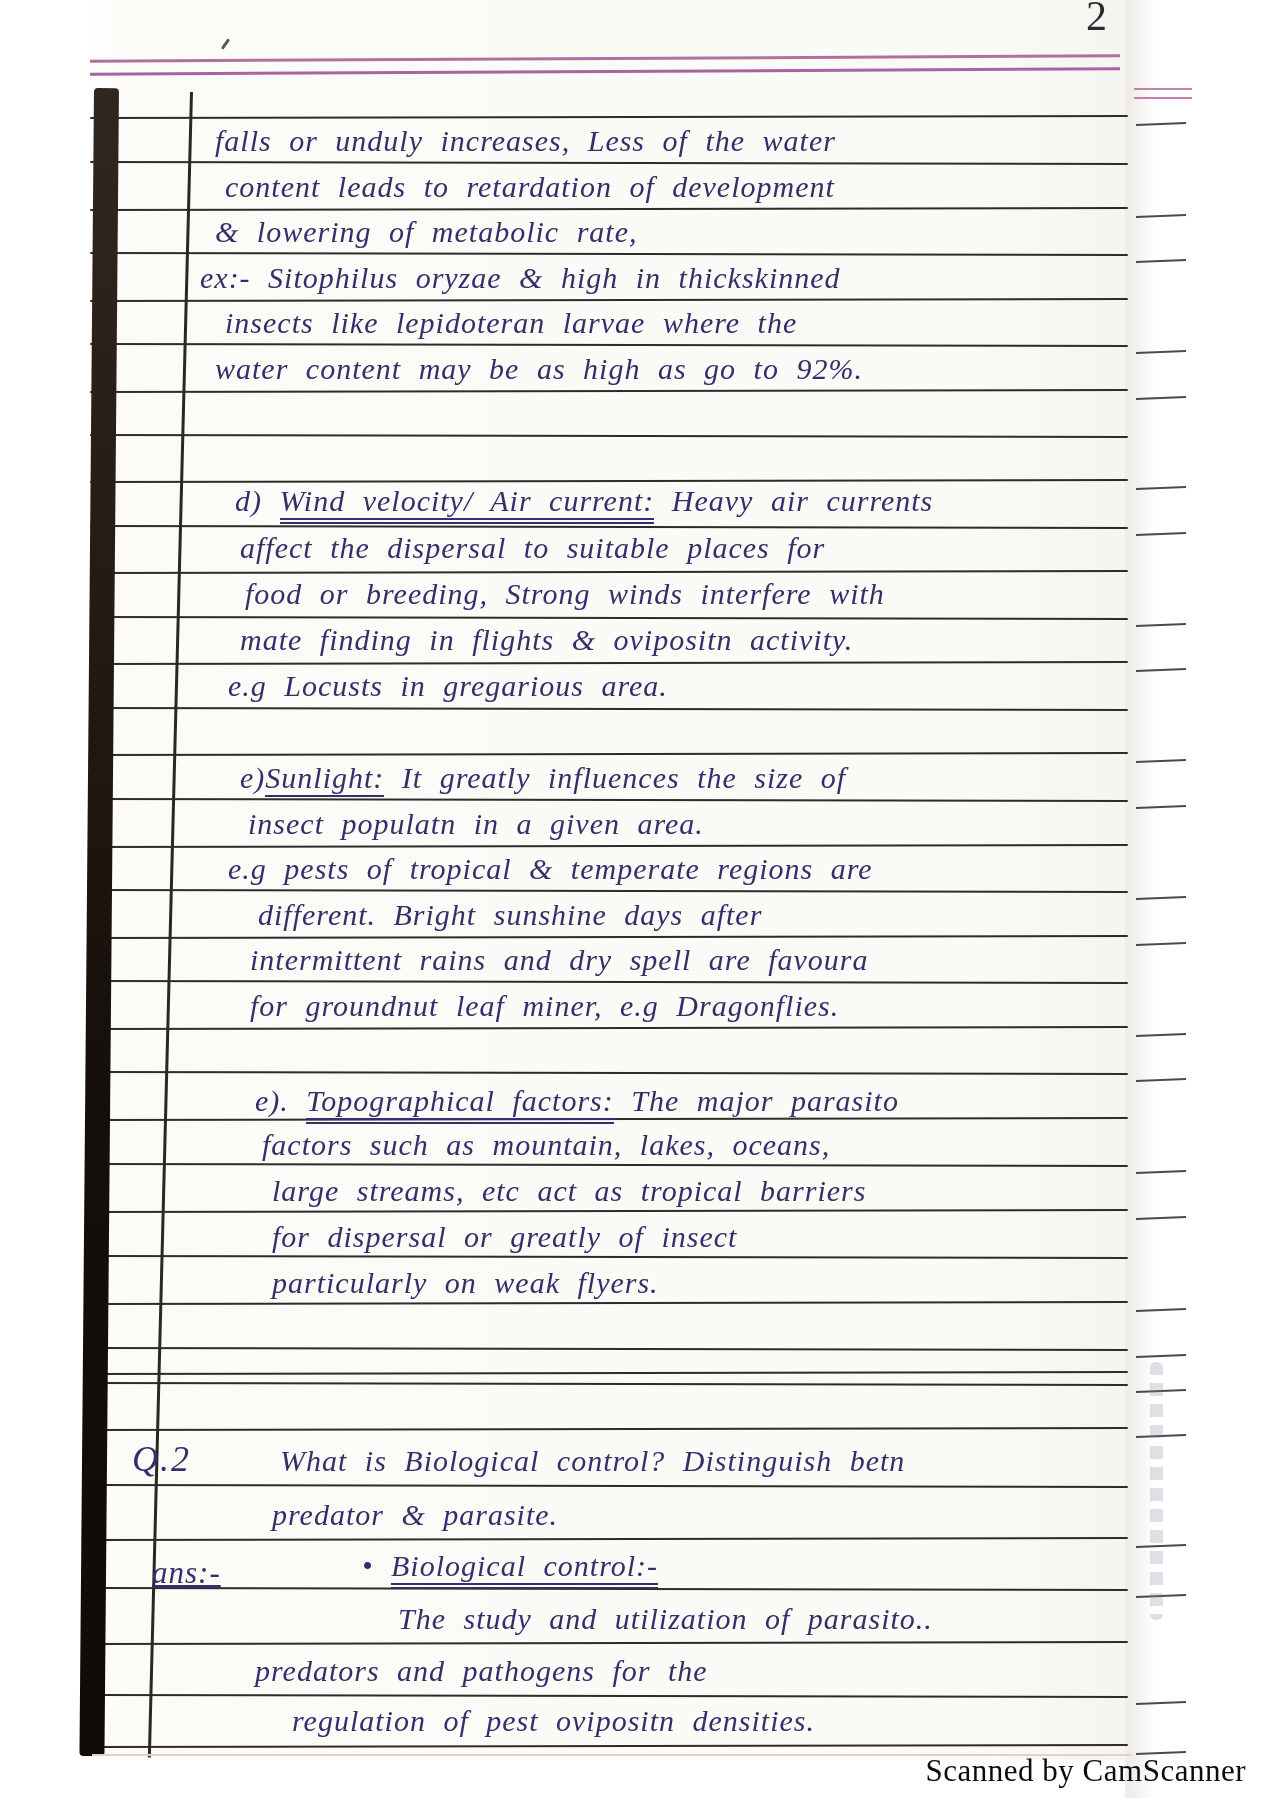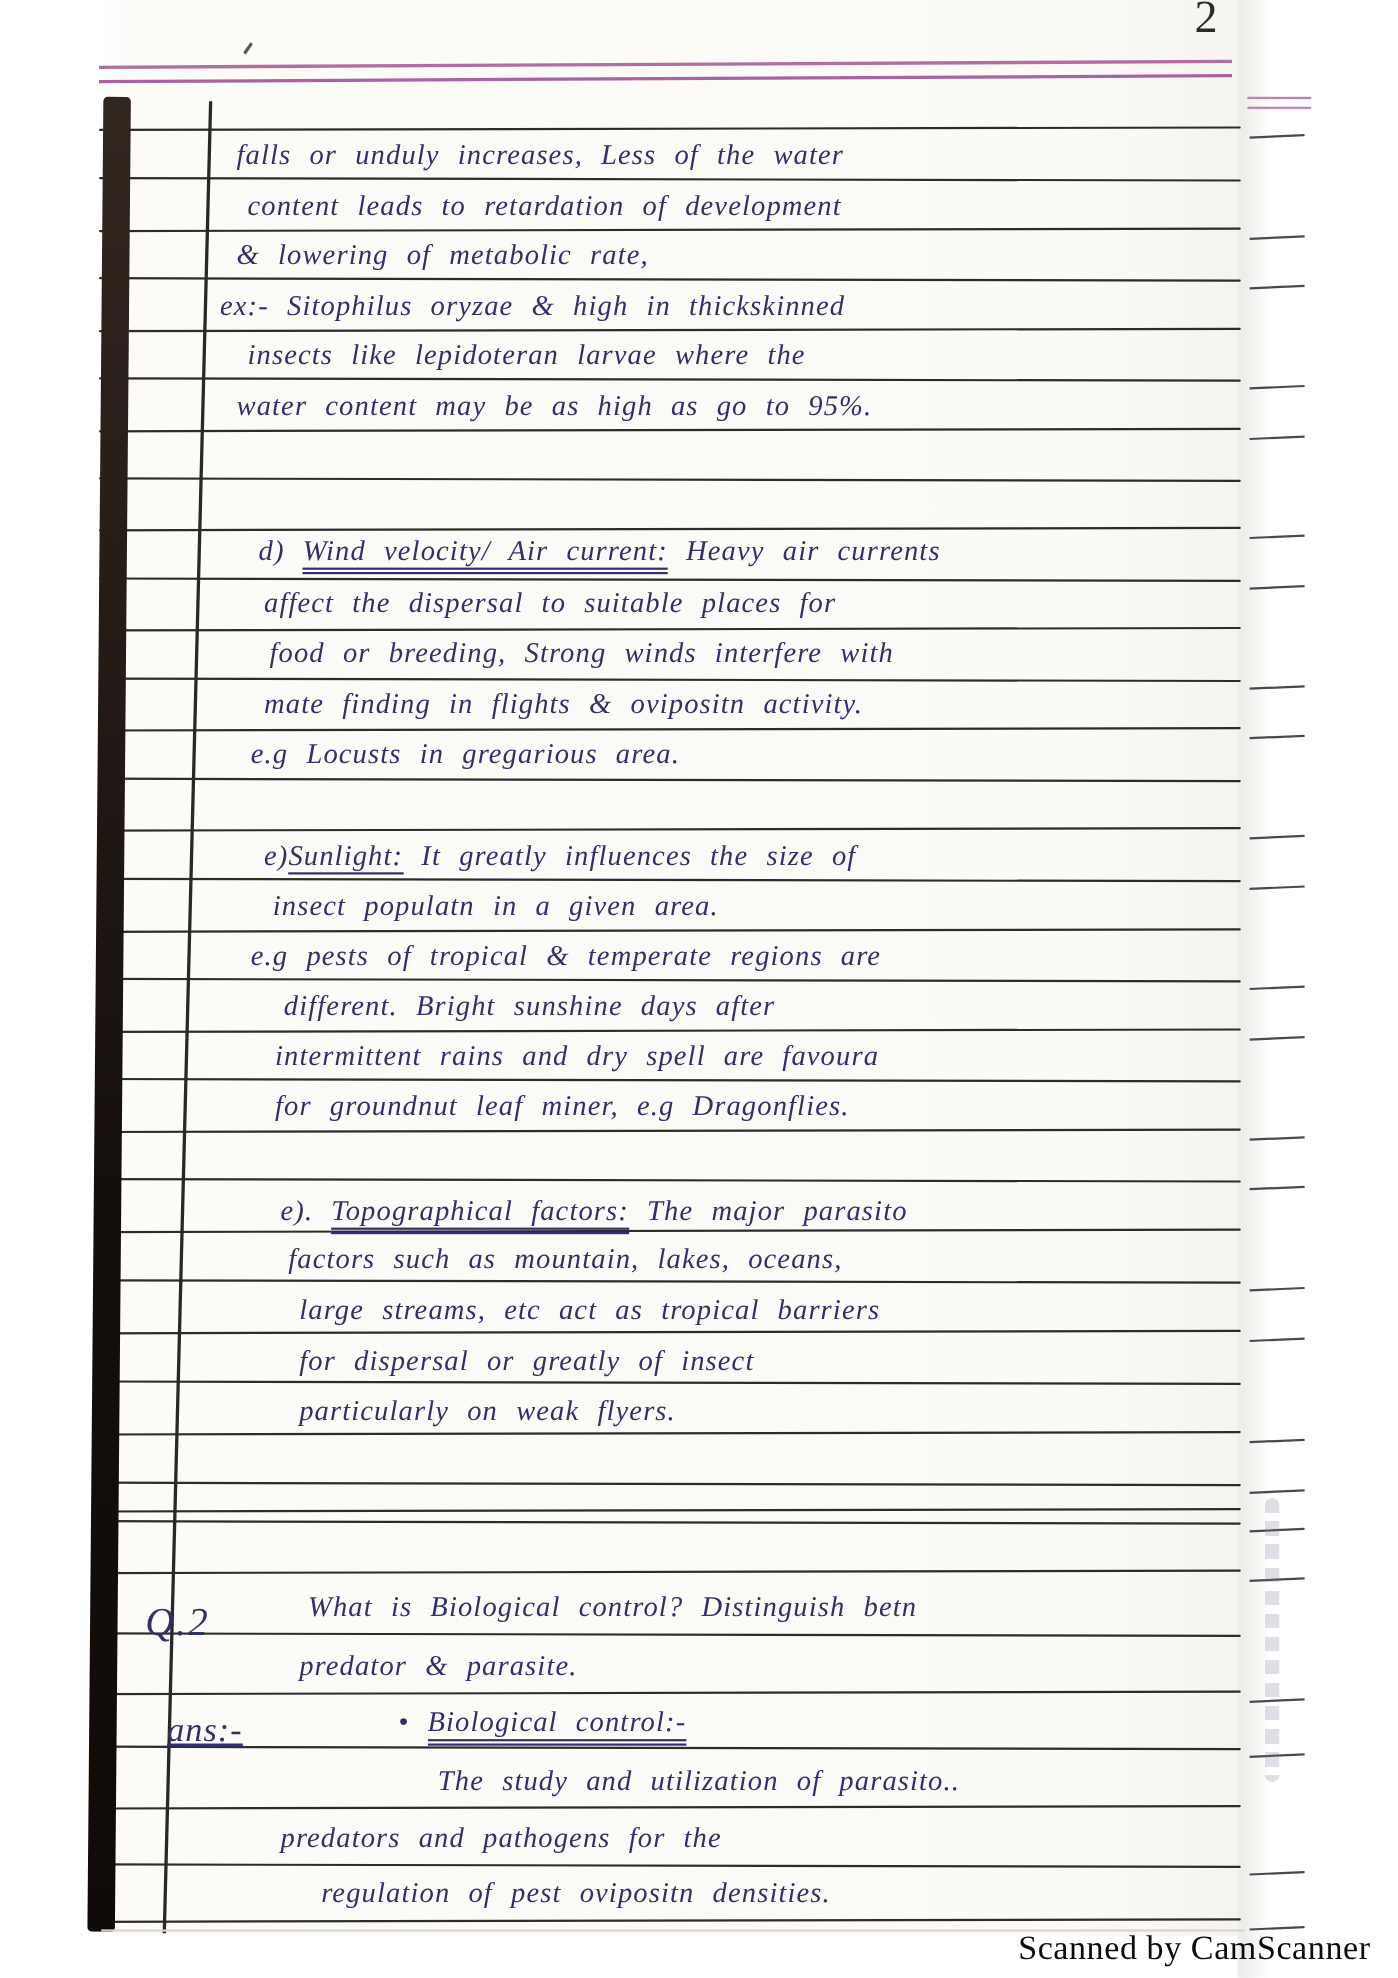--- a/index.html
+++ b/index.html
@@ -21,25 +21,25 @@
   .rule{position:absolute;left:90px;width:1038px;height:2px;background:#2e2c29;border-radius:2px;}
   .stub{position:absolute;left:1136px;width:50px;height:2px;background:#4a4a4a;transform:rotate(-2.5deg);}
   
   .pink{position:absolute;left:90px;width:1030px;height:2.5px;background:#b06fa0;transform:rotate(-0.3deg);}
   .pink2{background:#a864a0;}
   .pinkstub{position:absolute;left:1134px;width:58px;height:2px;background:#c083ae;}
   
   .mline{position:absolute;left:190px;top:92px;width:2.6px;height:1666px;background:#2a2825;
     transform:rotate(1.45deg);transform-origin:top left;}
   
-  .hw{position:absolute;color:#32306b;font-style:italic;font-size:26px;line-height:42px;
+  .hw{position:absolute;color:#32306b;font-style:italic;font-size:30px;line-height:42px;
     letter-spacing:1px;word-spacing:9px;white-space:nowrap;font-family:"Liberation Serif",serif;}
   .hw .u{border-bottom:2.5px solid #32306b;padding-bottom:1px;}
   .hw .uu{border-bottom:6px double #32306b;padding-bottom:1px;}
-  .qlabel{font-size:36px;letter-spacing:2px;margin-top:15px;}
+  .qlabel{font-size:36px;letter-spacing:2px;}
   .anslabel{font-size:31px;text-decoration:underline;}
   .pageno{position:absolute;left:1086px;top:-8px;font-size:42px;color:#2b2b2b;
     font-family:"Liberation Serif",serif;}
   .footer{position:absolute;right:25px;top:1753px;font-size:31px;color:#0c0c0c;
     font-family:"Liberation Serif",serif;letter-spacing:0.5px;}
   
   .edge-marking{position:absolute;left:1150px;top:1362px;width:13px;height:258px;opacity:.55;
     background:repeating-linear-gradient(180deg,rgba(125,125,150,.45) 0 13px,rgba(0,0,0,0) 13px 21px);
     filter:blur(.6px);border-radius:6px;}
   .tick{position:absolute;left:224px;top:38px;width:3px;height:12px;background:#5a5a5a;
@@ -128,21 +128,21 @@
 <div class="edge-marking"></div>
 <div class="paper-bottom"></div>
 
 <div class="pageno">2</div>
 
 <div class="hw" style="top:120px;left:215px"><span>falls or unduly increases, Less of the water</span></div>
 <div class="hw" style="top:166px;left:225px"><span>content leads to retardation of development</span></div>
 <div class="hw" style="top:211px;left:215px"><span>&amp; lowering of metabolic rate,</span></div>
 <div class="hw" style="top:257px;left:200px"><span>ex:- Sitophilus oryzae &amp; high in thickskinned</span></div>
 <div class="hw" style="top:302px;left:225px"><span>insects like lepidoteran larvae where the</span></div>
-<div class="hw" style="top:348px;left:215px"><span>water content may be as high as go to 95%.</span></div>
+<div class="hw" style="top:348px;left:215px"><span>water content may be as high as go to 92%.</span></div>
 
 <div class="hw" style="top:480px;left:235px">
   <span>d)</span>
   <span class="uu">Wind velocity/ Air current:</span>
   <span>Heavy air currents</span>
 </div>
 <div class="hw" style="top:527px;left:240px"><span>affect the dispersal to suitable places for</span></div>
 <div class="hw" style="top:573px;left:245px"><span>food or breeding, Strong winds interfere with</span></div>
 <div class="hw" style="top:619px;left:240px"><span>mate finding in flights &amp; ovipositn activity.</span></div>
 <div class="hw" style="top:665px;left:228px"><span>e.g Locusts in gregarious area.</span></div>

